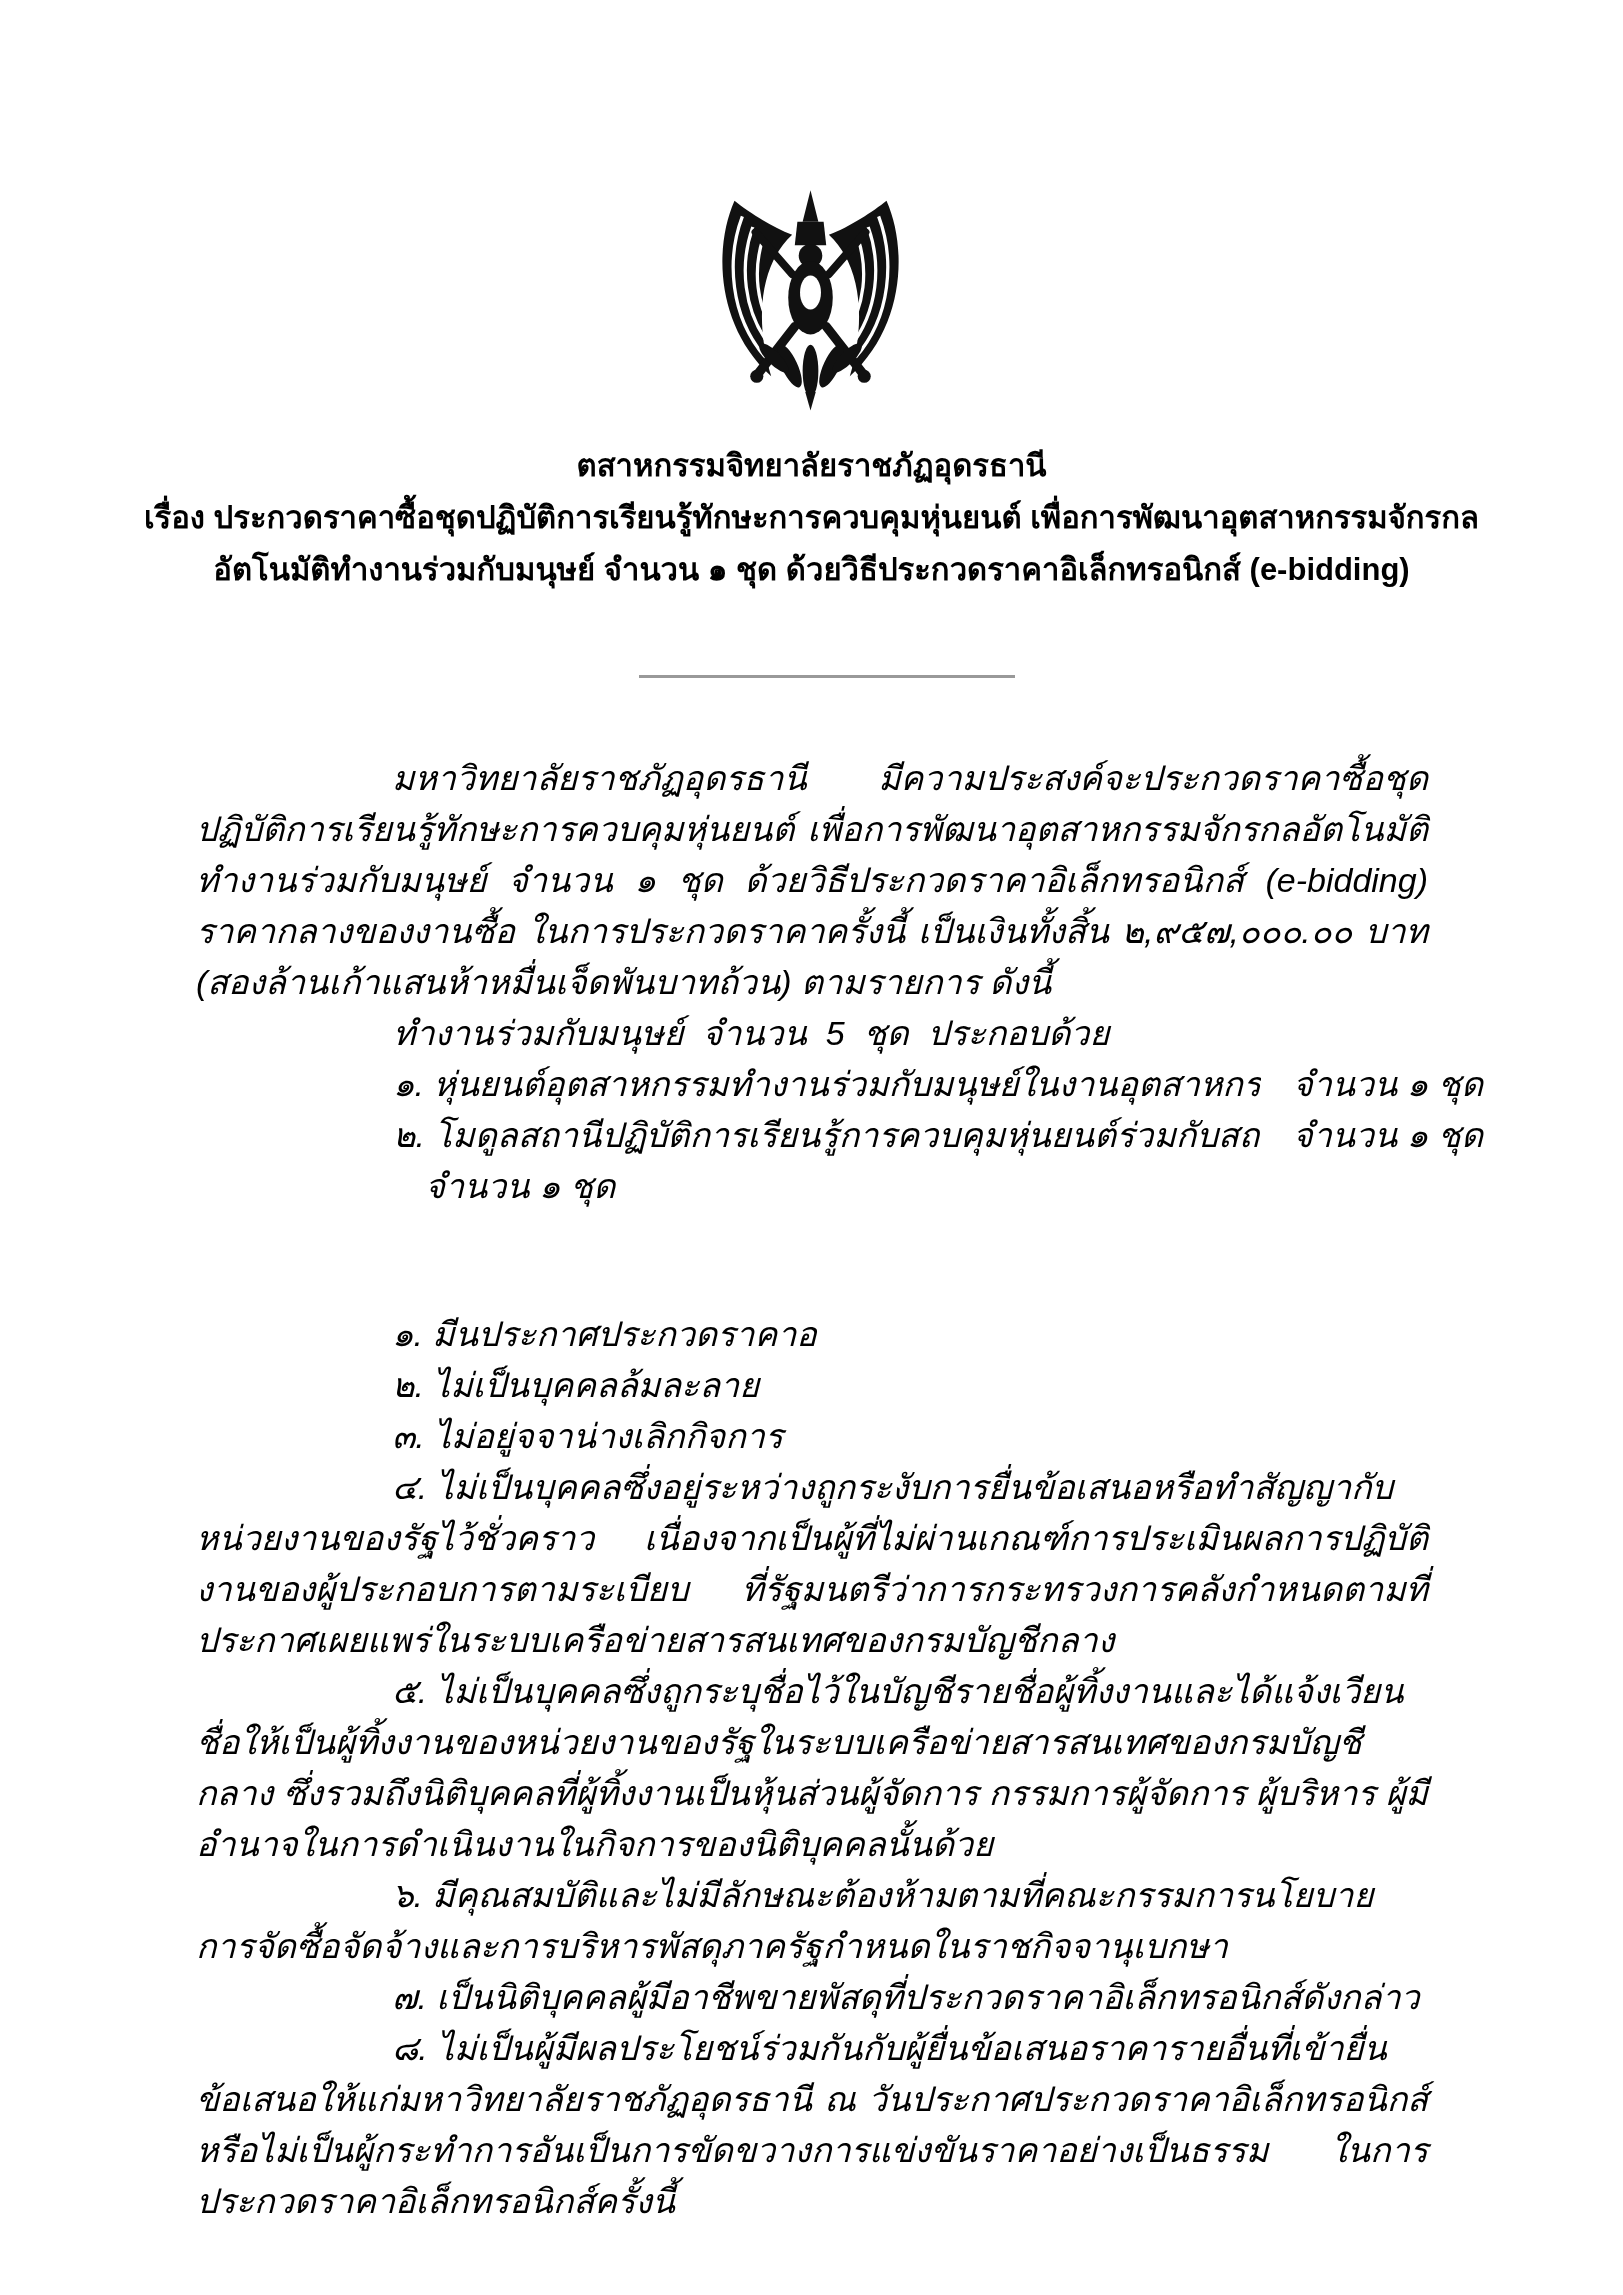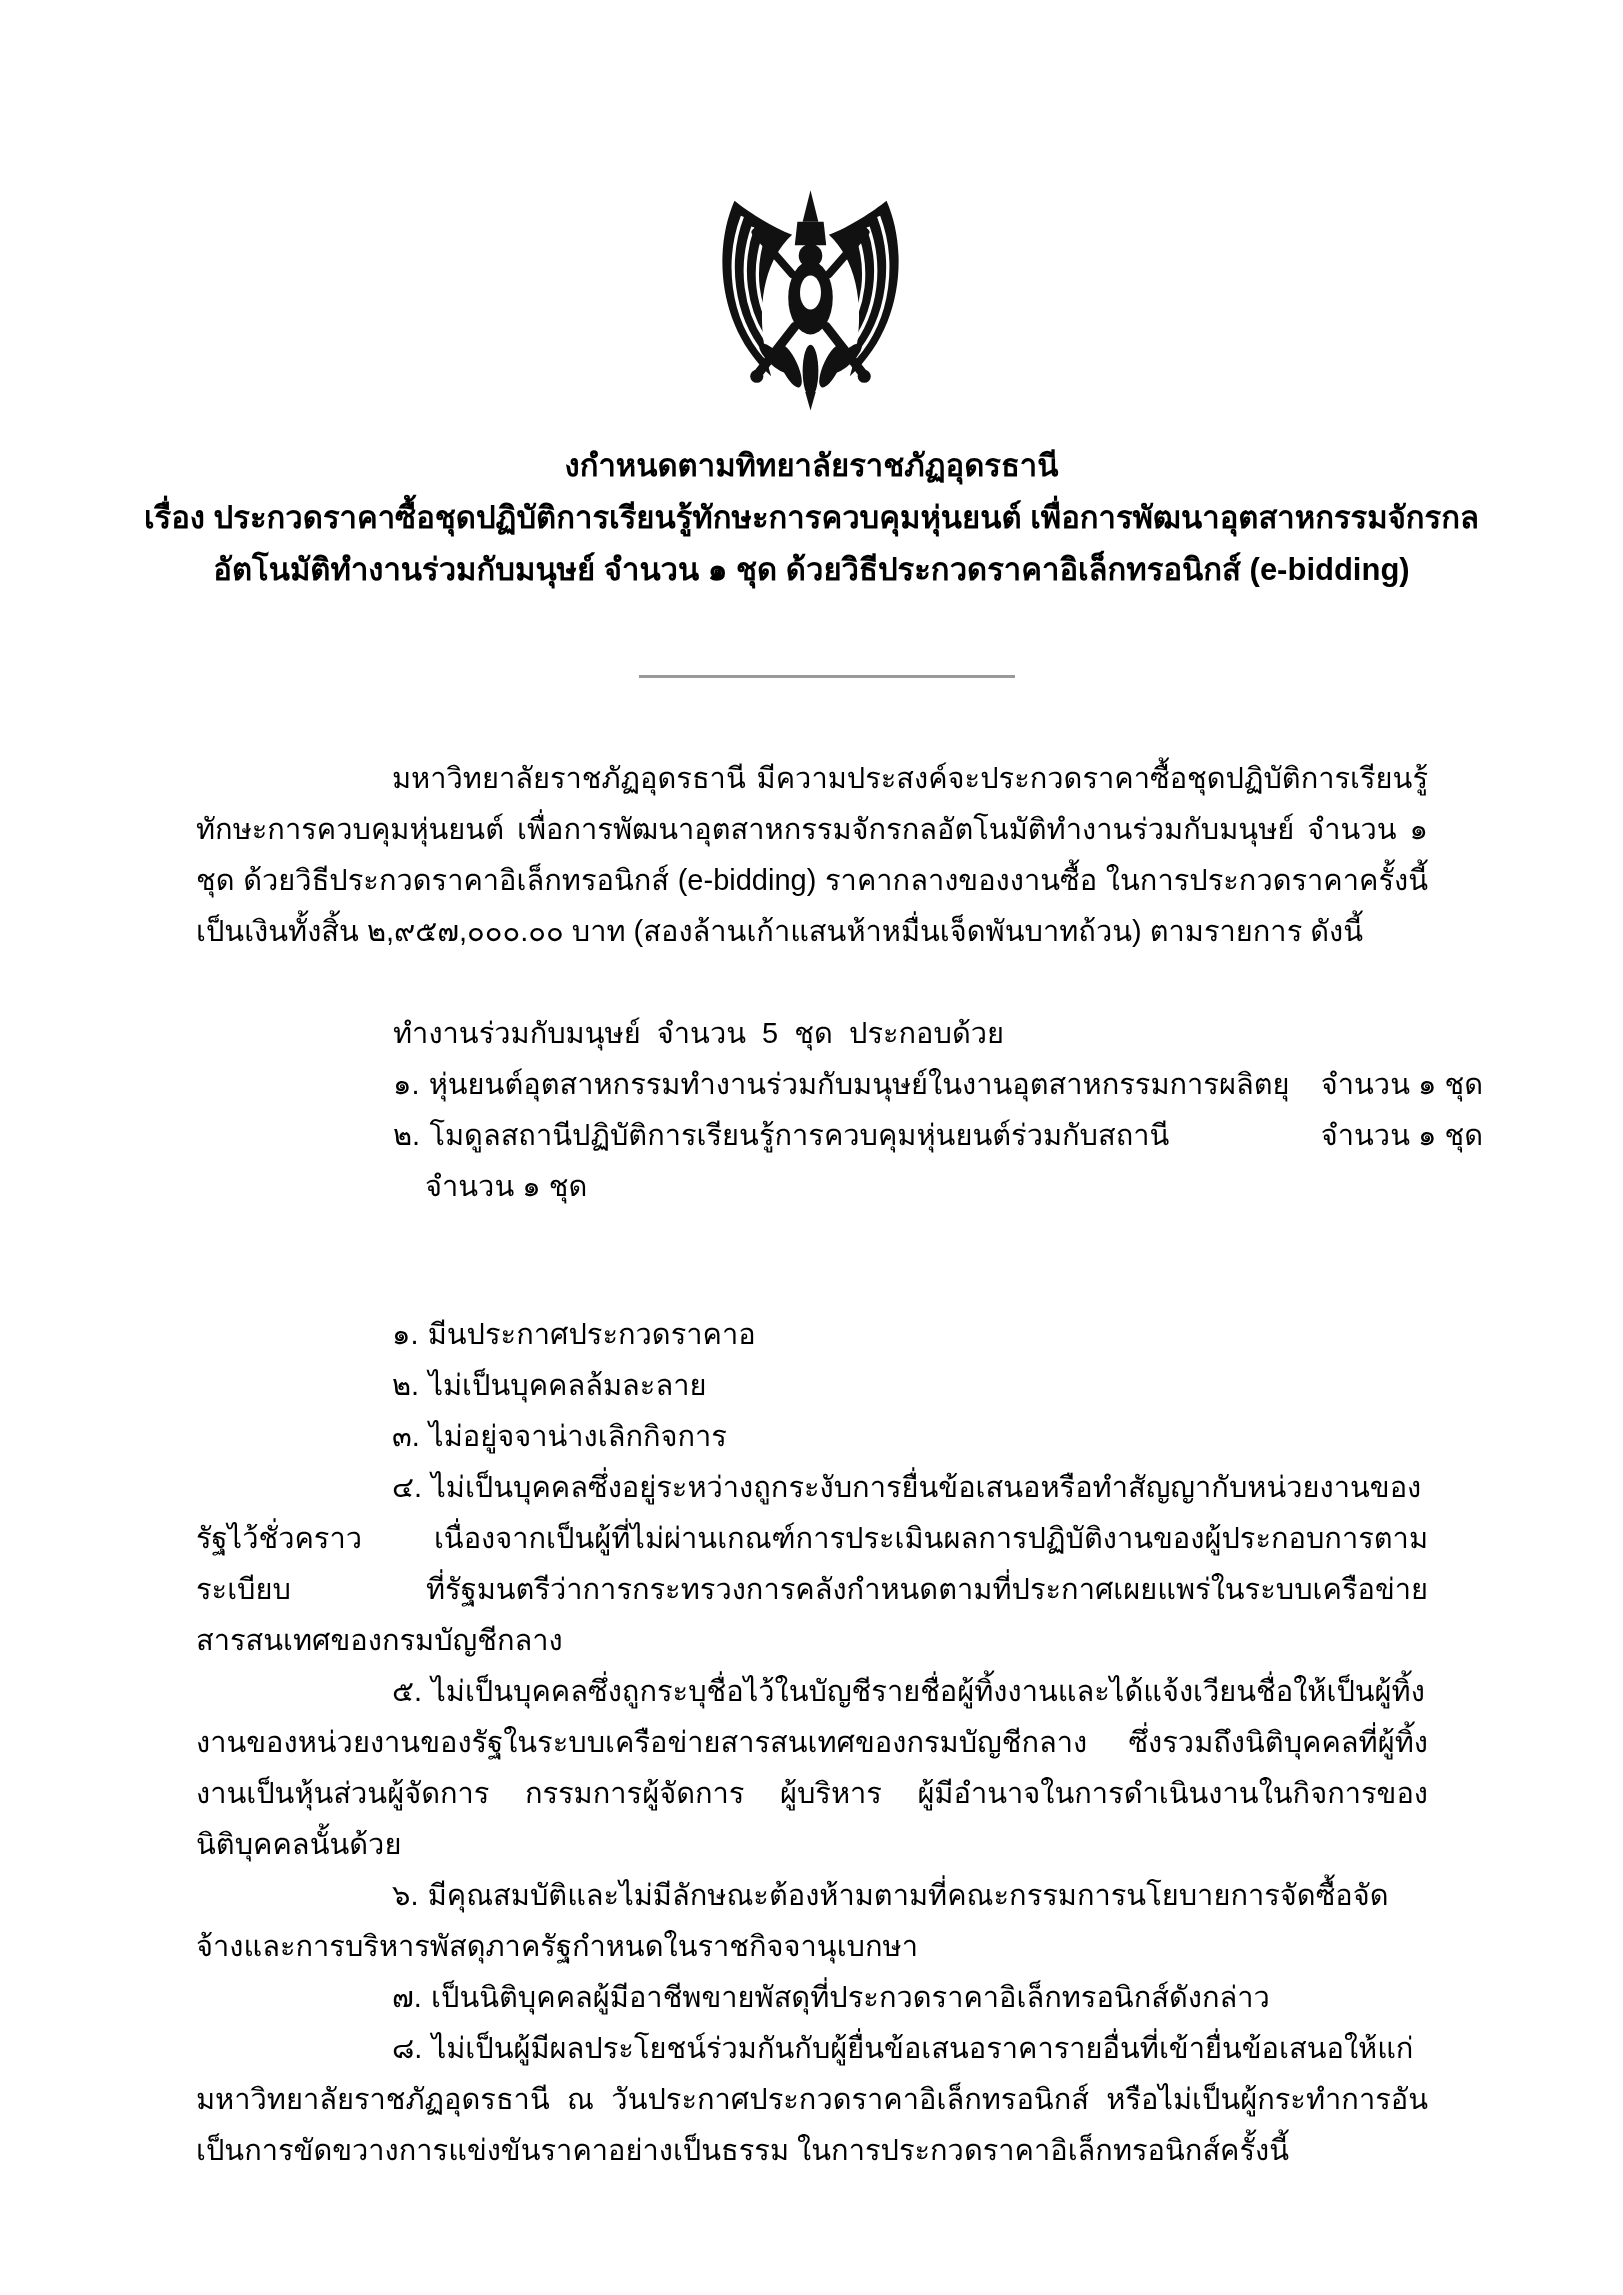--- a/index.html
+++ b/index.html
@@ -23,21 +23,21 @@
   .title-block{
     position:absolute;left:98px;top:440px;width:1427px;
     text-align:center;
     font-size:31px;font-weight:700;line-height:52px;
   }
   .title-block div{white-space:nowrap;}
   .divider{
     position:absolute;left:639px;top:675px;
     width:376px;height:3.3px;
   }
-  .bodytext{font-size:29px;line-height:51px;}
+  .bodytext{font-size:34px;line-height:51px;font-style:italic;}
   .intro-block{
     position:absolute;left:196px;top:753px;width:1232px;
   }
   .para{
     margin:0;
     text-indent:196px;
     text-align:justify;
   }
   .comp-block{
     position:absolute;left:393px;top:1008px;width:1090px;
@@ -95,21 +95,21 @@
         <ellipse cx="64" cy="138" rx="6" ry="18" transform="rotate(-25 64 138)"></ellipse>
         <ellipse cx="96" cy="138" rx="6" ry="18" transform="rotate(25 96 138)"></ellipse>
         <ellipse cx="52" cy="132" rx="5" ry="15" transform="rotate(-45 52 132)"></ellipse>
         <ellipse cx="108" cy="132" rx="5" ry="15" transform="rotate(45 108 132)"></ellipse>
       </g>
       <path d="M76,158 L80,172 L84,158 Z" fill="#111"></path>
     </svg>
   </div>
 
   <div class="title-block">
-    <div>งกำหนดตามทิทยาลัยราชภัฏอุดรธานี</div>
+    <div>ตสาหกรรมจิทยาลัยราชภัฏอุดรธานี</div>
     <div>เรื่อง ประกวดราคาซื้อชุดปฏิบัติการเรียนรู้ทักษะการควบคุมหุ่นยนต์ เพื่อการพัฒนาอุตสาหกรรมจักรกล</div>
     <div>อัตโนมัติทำงานร่วมกับมนุษย์ จำนวน ๑ ชุด ด้วยวิธีประกวดราคาอิเล็กทรอนิกส์ (e-bidding)</div>
   </div>
 
   <div class="divider" style="background:#999999;"></div>
 
   <div class="intro-block bodytext">
     <p class="para">มหาวิทยาลัยราชภัฏอุดรธานี มีความประสงค์จะประกวดราคาซื้อชุดปฏิบัติการเรียนรู้ทักษะการควบคุมหุ่นยนต์ เพื่อการพัฒนาอุตสาหกรรมจักรกลอัตโนมัติทำงานร่วมกับมนุษย์ จำนวน ๑ ชุด ด้วยวิธีประกวดราคาอิเล็กทรอนิกส์ (e-bidding) ราคากลางของงานซื้อ ในการประกวดราคาครั้งนี้ เป็นเงินทั้งสิ้น ๒,๙๕๗,๐๐๐.๐๐ บาท (สองล้านเก้าแสนห้าหมื่นเจ็ดพันบาทถ้วน) ตามรายการ ดังนี้</p>
   </div>
 

